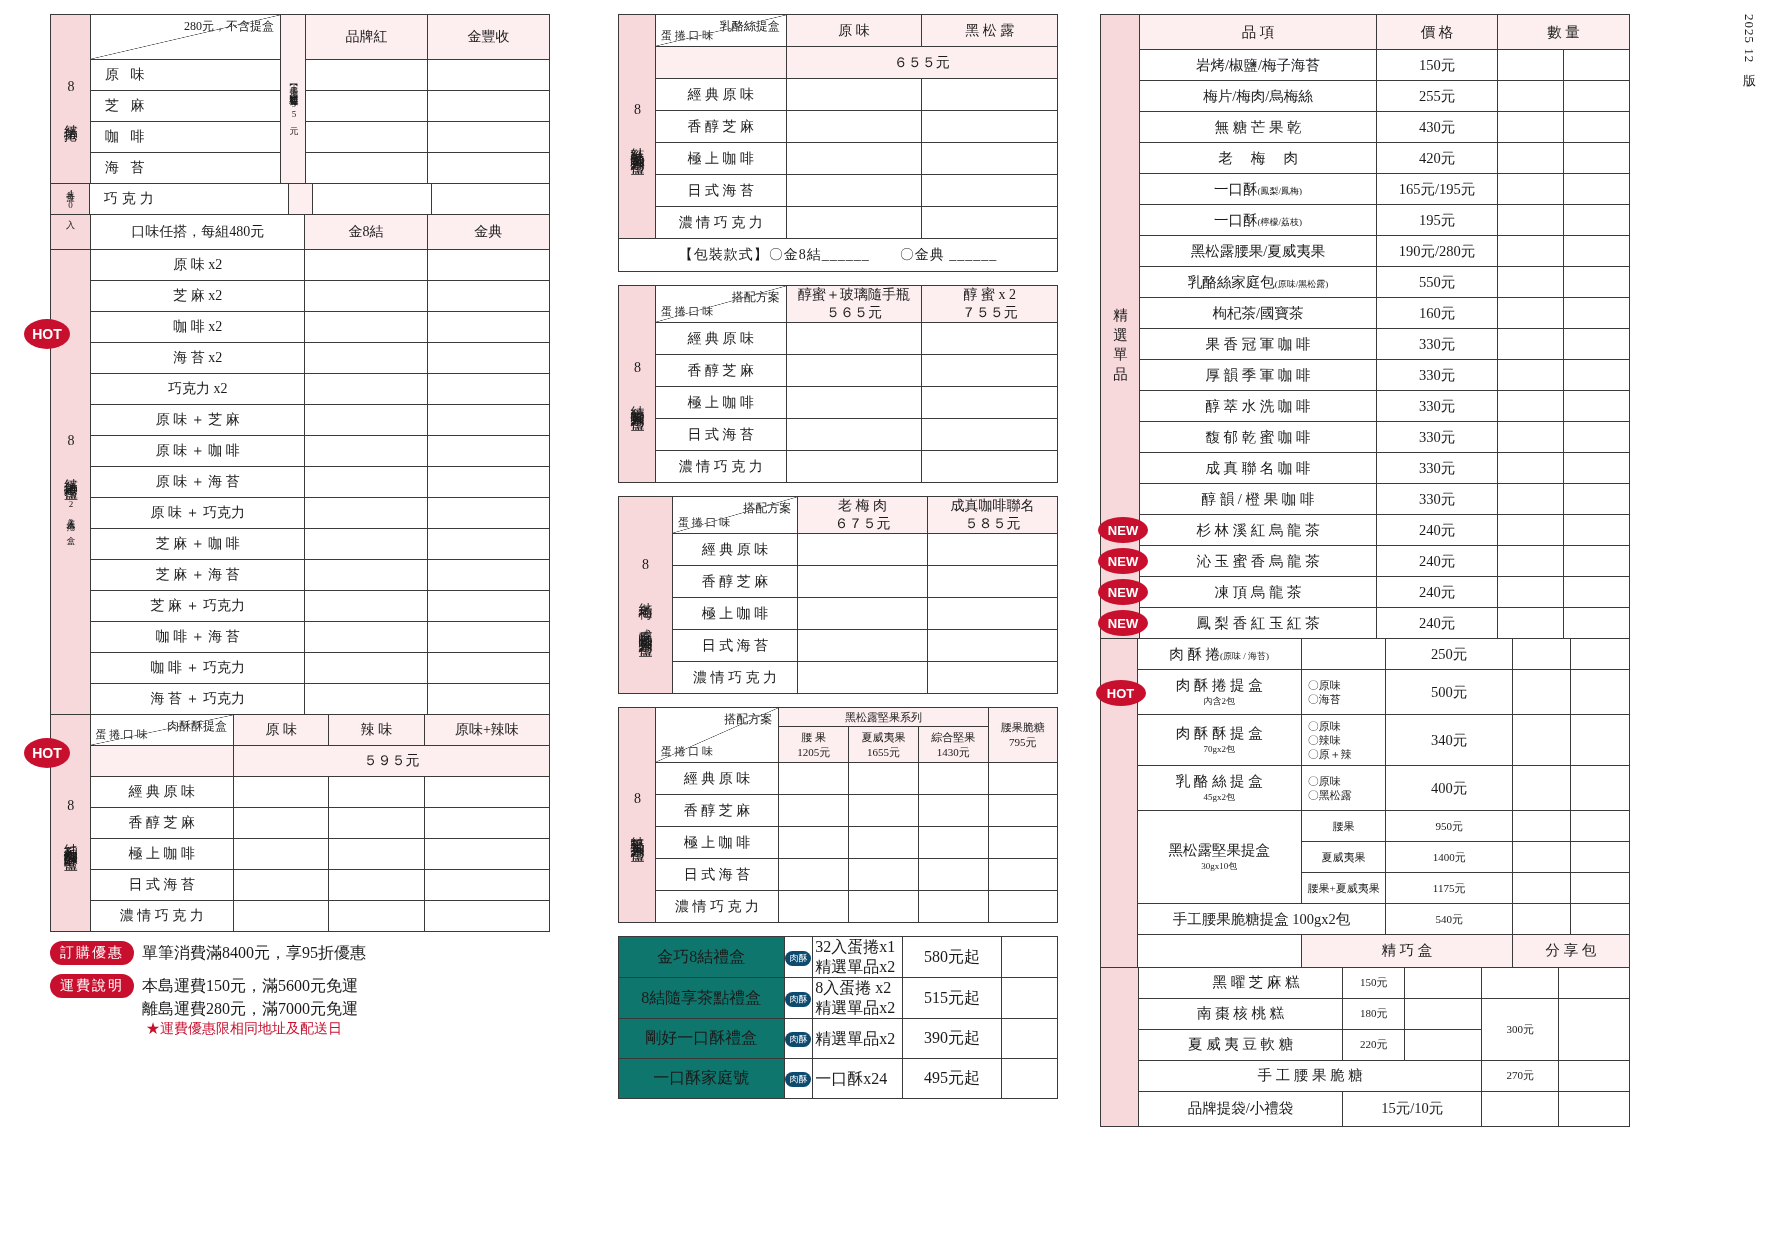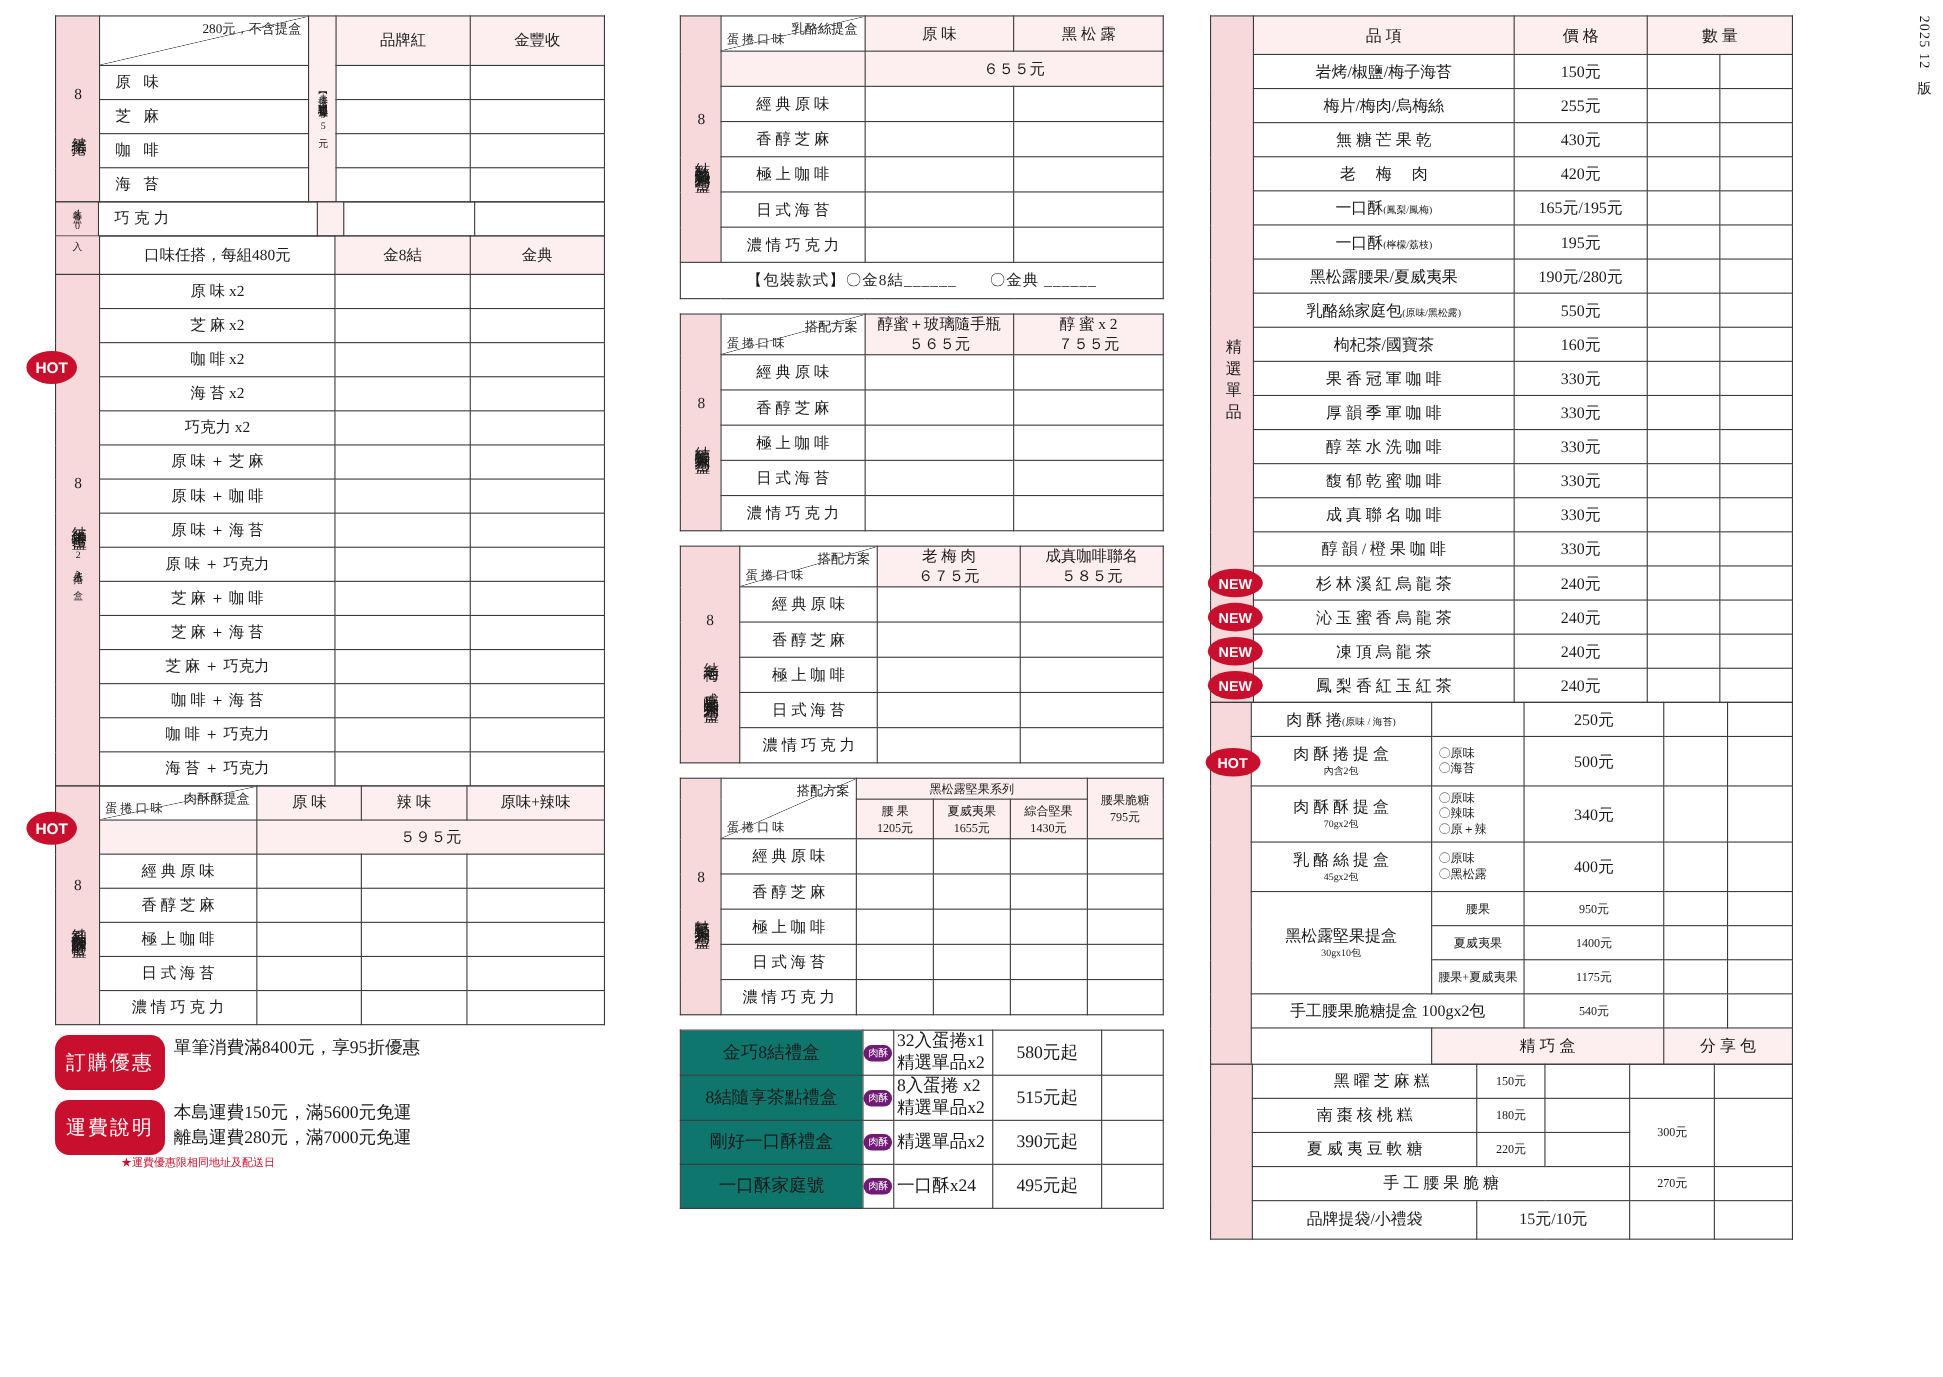--- a/index.html
+++ b/index.html
@@ -39,33 +39,33 @@
   .diag .br{position:absolute;right:6px;top:3px;font-size:12px;}
   .diag:after{content:"";position:absolute;left:0;top:0;width:100%;height:100%;
      background:linear-gradient(to right bottom, transparent calc(50% - 0.6px), #555 50%, transparent calc(50% + 0.6px));}
   .hotbadge{
     position:absolute;left:-26px;width:46px;height:30px;border-radius:50%;
     background:#c8102e;color:#fff;font-size:14px;font-weight:bold;
     display:flex;align-items:center;justify-content:center;font-family:"Liberation Sans",sans-serif;
   }
   .promo{display:flex;align-items:flex-start;gap:8px;margin-top:9px;}
   .pill{
-    background:#c8102e;color:#fff;border-radius:13px;padding:13px 10px;font-size:18px;
+    background:#c8102e;color:#fff;border-radius:13px;padding:3px 10px;font-size:14px;
     white-space:nowrap;letter-spacing:2px;
   }
   .promo-txt{font-size:16px;line-height:1.45;}
-  .star{color:#c8102e;font-size:10px;margin-left:60px;}
+  .star{color:#c8102e;font-size:14px;margin-left:96px;}
 
   
   .tblB{width:100%;font-size:14px;margin-bottom:13px;}
   .tblB td{height:31px;}
   .pkg{font-size:14px;letter-spacing:1px;}
   .giftrow td{height:39px;font-size:16px;}
   .tagblk{font-size:10px;line-height:1.25;text-align:left;padding-left:2px;}
-  .meatpill{display:inline-block;background:#701a75;color:#fff;border-radius:8px;
+  .meatpill{display:inline-block;background:#0c4a6e;color:#fff;border-radius:8px;
     font-size:9px;padding:1px 4px;font-family:Liberation Mono, monospace;vertical-align:middle;}
 
   
   .tblC{width:100%;font-size:14.5px;}
   .tblC td{height:30px;}
   .newb{
     position:absolute;left:-42px;width:50px;height:26px;border-radius:50%;
     background:#c8102e;color:#fff;font-size:13px;font-weight:bold;
     display:flex;align-items:center;justify-content:center;font-family:"Liberation Sans",sans-serif;
   }

